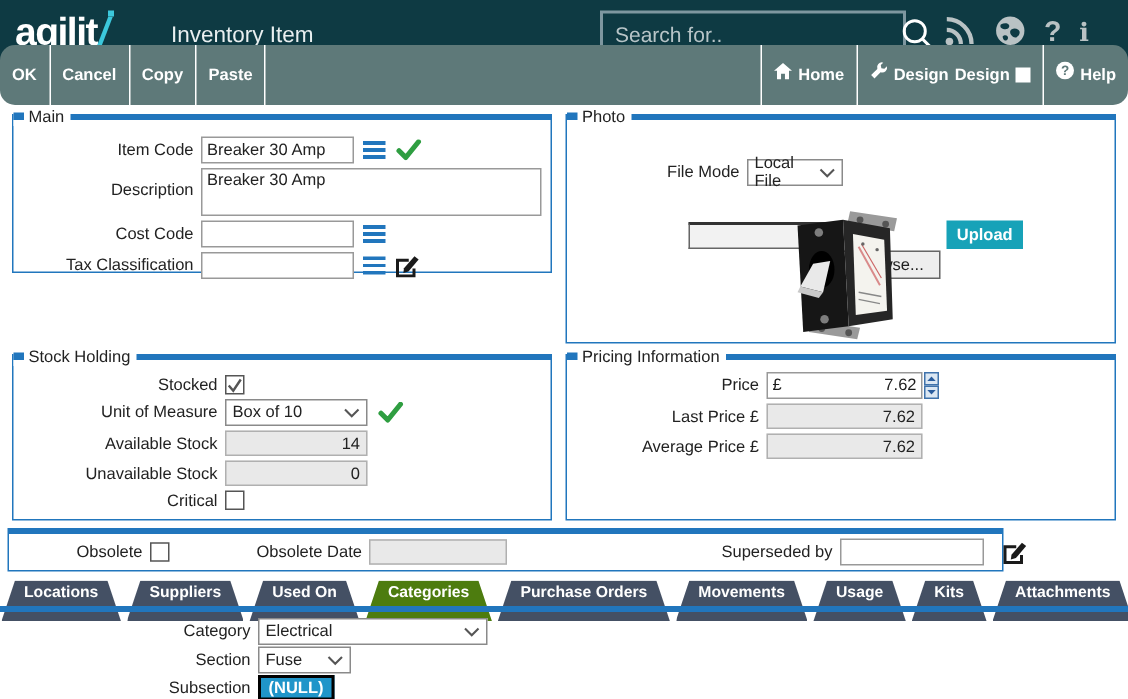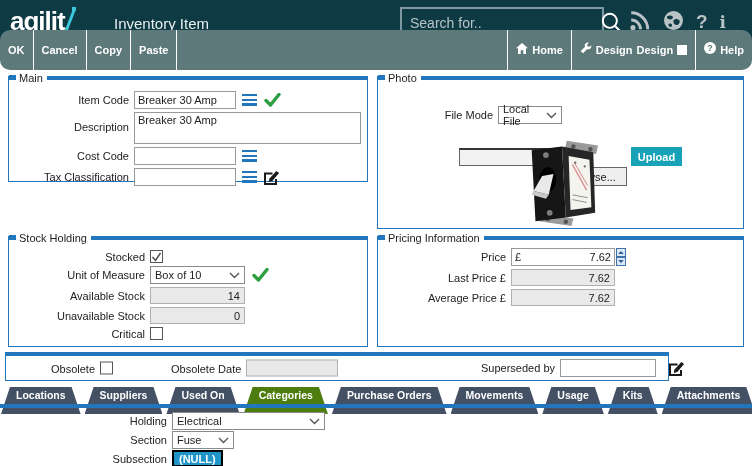--- a/index.html
+++ b/index.html
@@ -370,21 +370,21 @@
     <span class="tab">Purchase Orders</span>
     <span class="tab">Movements</span>
     <span class="tab">Usage</span>
     <span class="tab">Kits</span>
     <span class="tab">Attachments</span>
   </div>
   <div class="tab-underline"></div>
 
   <div class="cat-area">
     <div class="frow">
-      <span class="flabel">Holding</span>
+      <span class="flabel">Category</span>
       <div class="fake-select" style="width:153px">
         <span>Electrical</span>
         <span class="chev">
           <svg width="11" height="7" viewBox="0 0 11 7">
               <path d="M1 1l4.5 4.5L10 1" stroke="#555" stroke-width="1.4" fill="none"></path>
             </svg>
         </span>
       </div>
     </div>
     <div class="frow">

